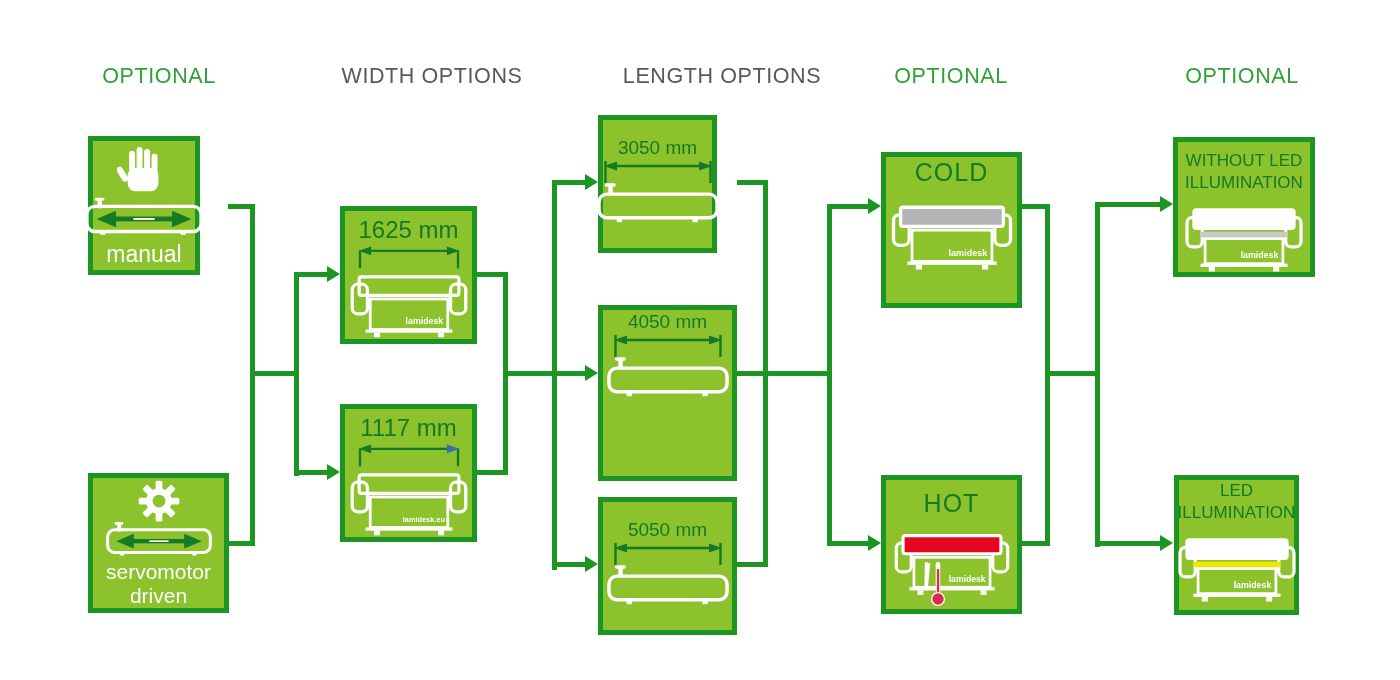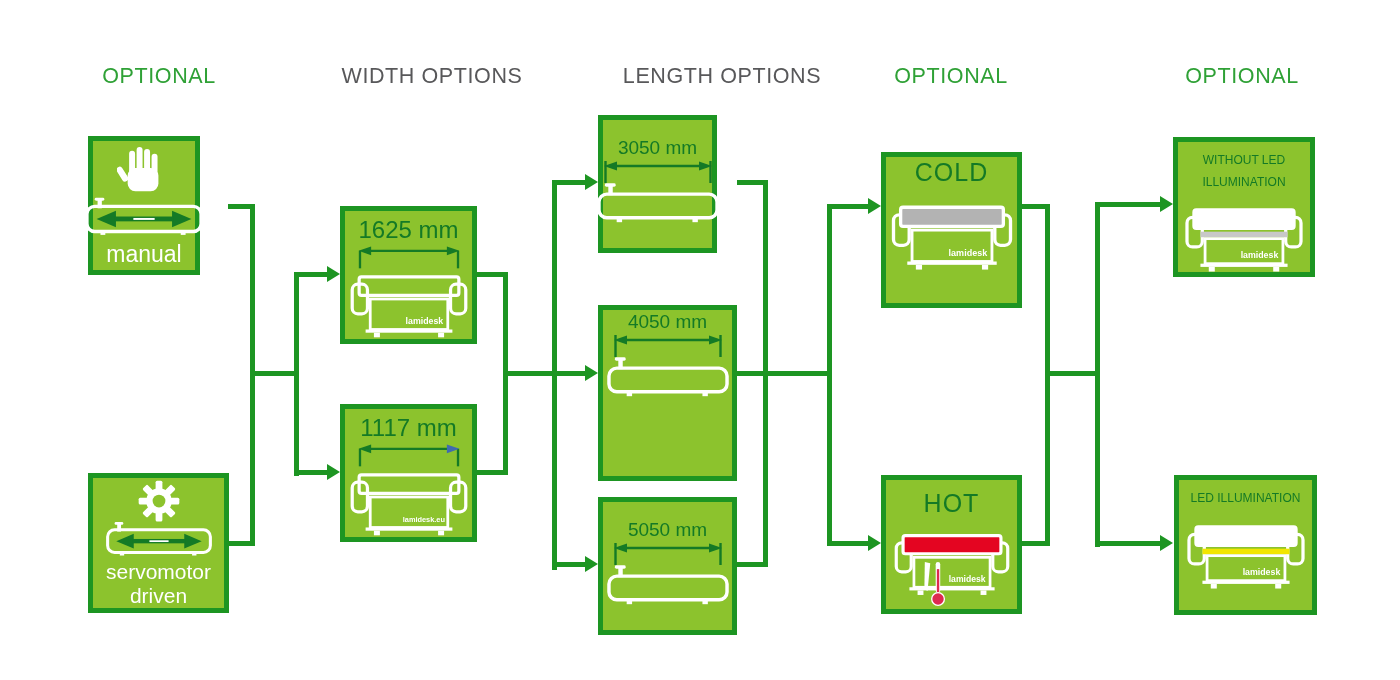--- a/index.html
+++ b/index.html
@@ -39,21 +39,21 @@
   }
   
   .box{
     position:absolute;box-sizing:border-box;
     background:var(--green-fill);border:5px solid var(--green-line);
     display:flex;flex-direction:column;align-items:center;
   }
   .dim-label{color:var(--green-dark);font-size:24px;line-height:28px;text-align:center;}
   .len-label{color:var(--green-dark);font-size:19px;line-height:24px;text-align:center;}
   .temp-label{color:var(--green-dark);font-size:25px;line-height:30px;letter-spacing:1px;text-align:center;}
-  .led-label{color:var(--green-dark);font-size:12px;line-height:21.5px;text-align:center;}
+  .led-label{color:var(--green-dark);font-size:17px;line-height:21.5px;text-align:center;}
   .drive-label{color:#fff;font-size:23px;line-height:26px;text-align:center;}
   .drive-label.two{font-size:21px;line-height:24px;}
   
   svg{display:block;}
   .dim line{stroke:var(--green-dark);stroke-width:2.4;}
   .dim polygon{fill:var(--green-dark);}
   .dim polygon.blue{fill:var(--blue-head);}
   .machine .cap{fill:none;stroke:#fff;stroke-width:3.5;}
   .machine .roller{fill:none;stroke:#fff;stroke-width:3.5;}
   .machine .roller.cold{fill:var(--cold-gray);}
@@ -317,21 +317,21 @@
       <rect class="roller solid" x="10" y="15" width="108" height="20" rx="2.5"></rect>
       <rect class="lamp off" x="17" y="38.5" width="94" height="6"></rect>
       <rect class="body" x="22" y="46" width="84" height="27"></rect>
       <rect class="basebar" x="17" y="73" width="94" height="3.5"></rect>
       <rect class="foot" x="26" y="76.5" width="6.5" height="5"></rect>
       <rect class="foot" x="95.5" y="76.5" width="6.5" height="5"></rect>
       <text class="logo" x="101" y="67" text-anchor="end">lamidesk</text>
     </svg>
   </div>
 
-  <div class="box" style="left:1174px;top:475px;width:143px;height:140px;padding-top:8px">
+  <div class="box" style="left:1174px;top:475px;width:125px;height:140px;">
     <div class="led-label" style="width:126px">LED ILLUMINATION</div>
     <svg class="machine" width="128" height="76" viewBox="0 0 128 82" style="margin-top:3px">
       <rect class="cap" x="2.5" y="23" width="16.5" height="32" rx="6"></rect>
       <rect class="cap" x="109" y="23" width="16.5" height="32" rx="6"></rect>
       <rect class="roller solid" x="10" y="15" width="108" height="20" rx="2.5"></rect>
       <rect class="lamp on" x="17" y="38.5" width="94" height="6"></rect>
       <rect class="body" x="22" y="46" width="84" height="27"></rect>
       <rect class="basebar" x="17" y="73" width="94" height="3.5"></rect>
       <rect class="foot" x="26" y="76.5" width="6.5" height="5"></rect>
       <rect class="foot" x="95.5" y="76.5" width="6.5" height="5"></rect>

